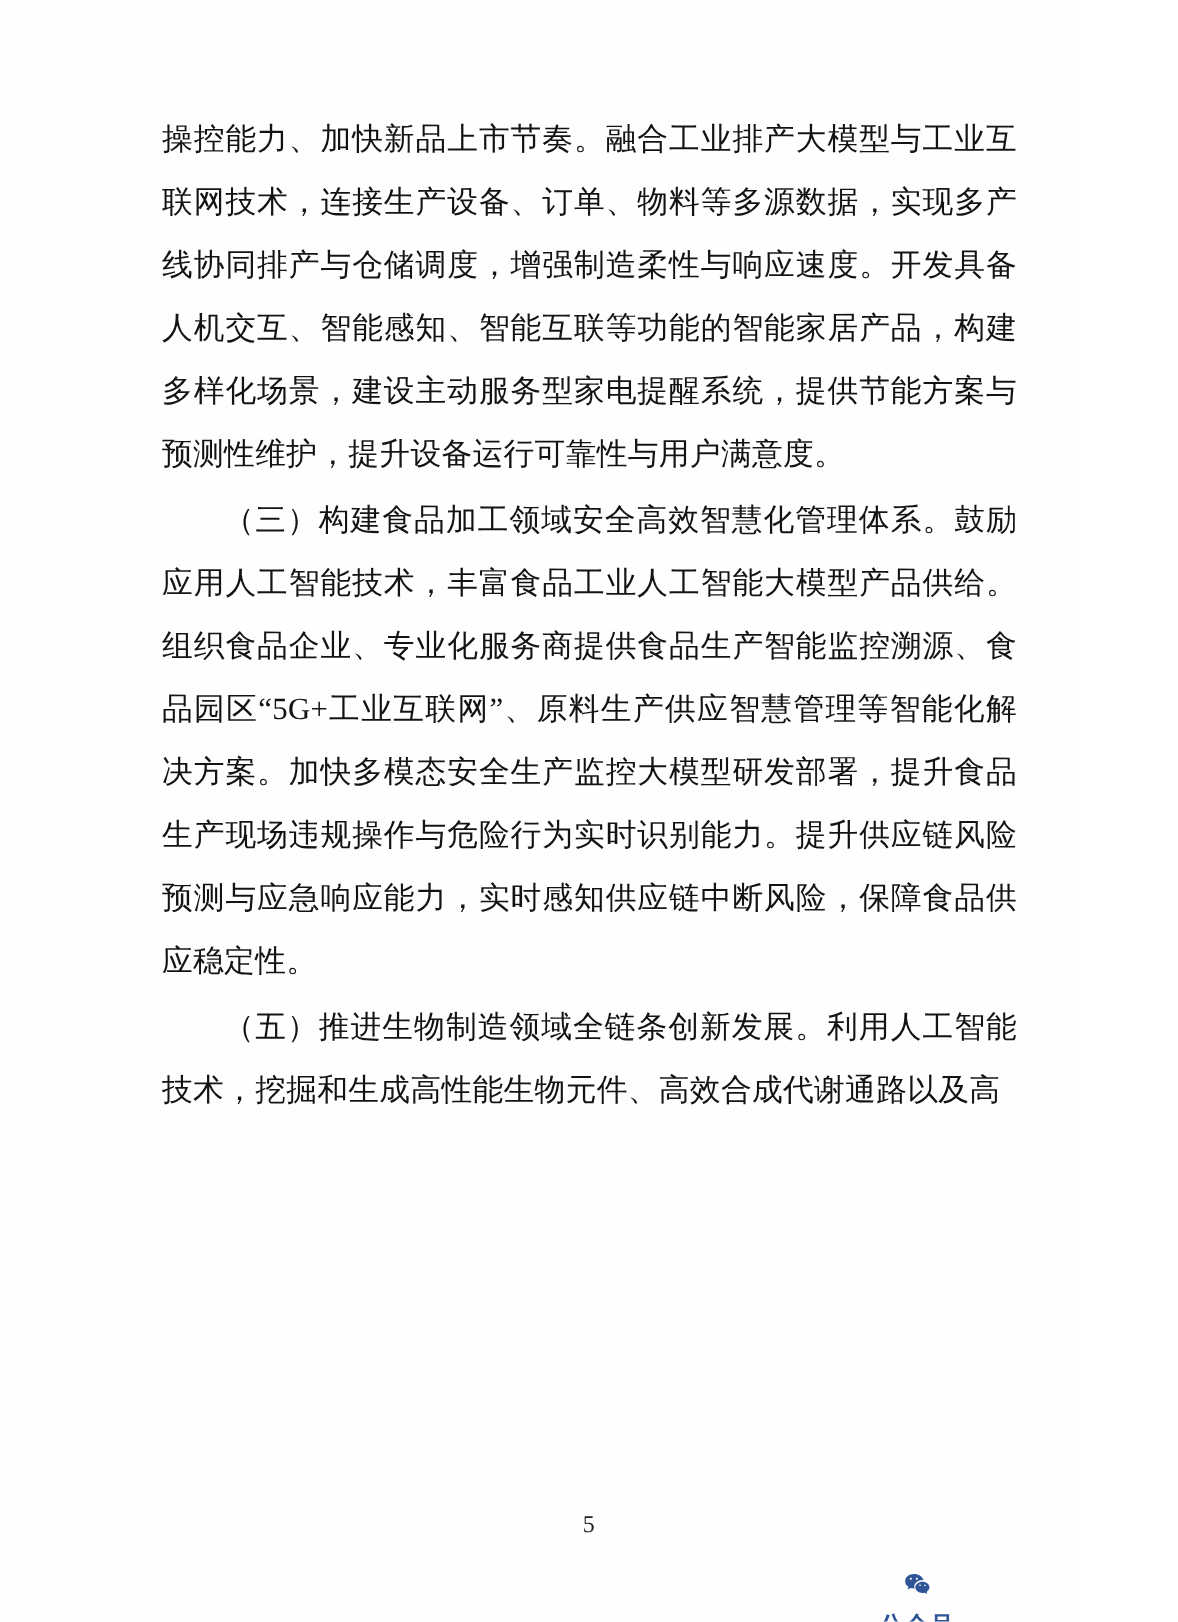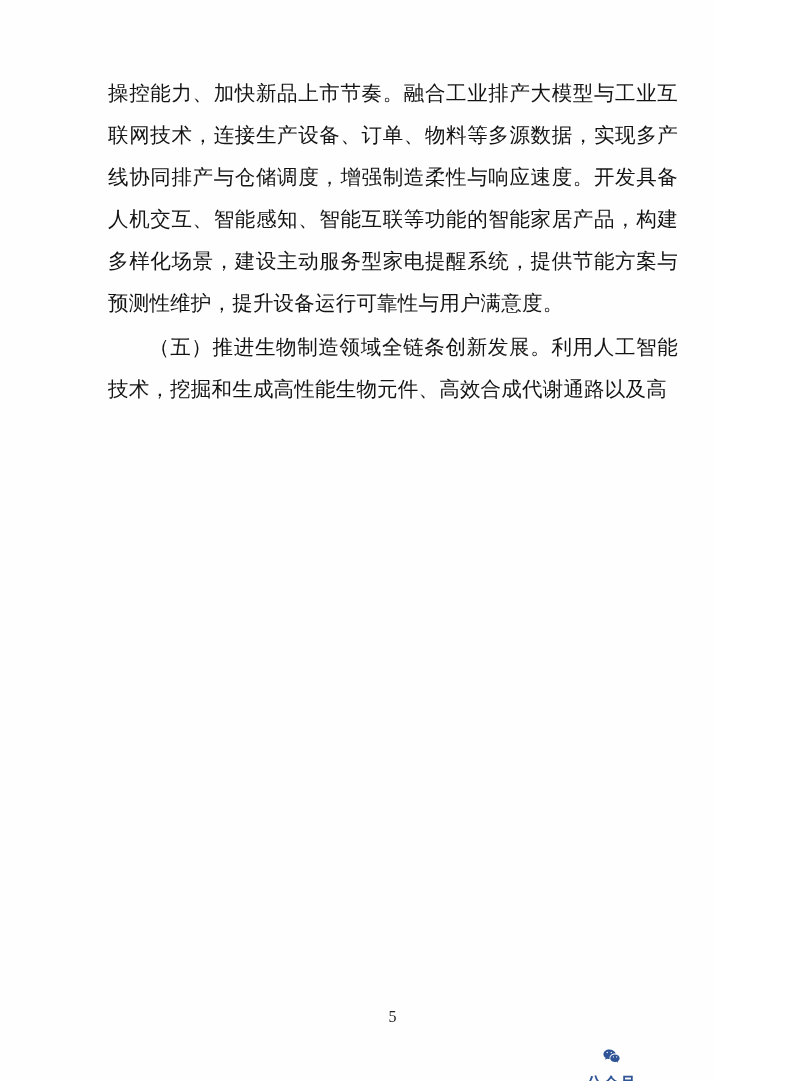--- a/index.html
+++ b/index.html
@@ -77,20 +77,21 @@
     padding: 0 1px;
   }
 </style>
 </head>
 <body>
 
 <div class="page">
 
   <div class="content">
     <p class="para">操控能力、加快新品上市节奏。融合工业排产大模型与工业互联网技术，连接生产设备、订单、物料等多源数据，实现多产线协同排产与仓储调度，增强制造柔性与响应速度。开发具备人机交互、智能感知、智能互联等功能的智能家居产品，构建多样化场景，建设主动服务型家电提醒系统，提供节能方案与预测性维护，提升设备运行可靠性与用户满意度。</p>
+    <p class="para indent">（三）构建食品加工领域安全高效智慧化管理体系。鼓励应用人工智能技术，丰富食品工业人工智能大模型产品供给。组织食品企业、专业化服务商提供食品生产智能监控溯源、食品园区“5G+工业互联网”、原料生产供应智慧管理等智能化解决方案。加快多模态安全生产监控大模型研发部署，提升食品生产现场违规操作与危险行为实时识别能力。提升供应链风险预测与应急响应能力，实时感知供应链中断风险，保障食品供应稳定性。</p>
     <p class="para indent">（五）推进生物制造领域全链条创新发展。利用人工智能技术，挖掘和生成高性能生物元件、高效合成代谢通路以及高</p>
   </div>
 
   <div class="page-number">5</div>
 
   <div class="footer-brand">
     <span class="wechat-icon">
       <svg width="19" height="19" viewBox="0 0 24 24" xmlns="http://www.w3.org/2000/svg">
         <path d="M9.2 3C5.1 3 1.8 5.7 1.8 9c0 1.9 1.1 3.6 2.8 4.7L3.9 16l2.6-1.3c.8.2 1.7.4 2.7.4h.5c-.1-.4-.2-.9-.2-1.3 0-3.2 3.1-5.7 6.9-5.7.3 0 .6 0 .9.1C16.6 5.3 13.3 3 9.2 3zm-2.6 3c.5 0 .9.4.9.9s-.4.9-.9.9-.9-.4-.9-.9.4-.9.9-.9zm5.1 0c.5 0 .9.4.9.9s-.4.9-.9.9-.9-.4-.9-.9.4-.9.9-.9z" fill="#2f5597"></path>
         <path d="M16.4 9.4c-3.3 0-6 2.1-6 4.8 0 2.6 2.7 4.8 6 4.8.7 0 1.4-.1 2-.3l2.1 1.1-.6-1.8c1.4-.9 2.4-2.3 2.4-3.8 0-2.7-2.6-4.8-5.9-4.8zm-2 2.4c.4 0 .7.3.7.7s-.3.7-.7.7-.8-.3-.8-.7.4-.7.8-.7zm4.1 0c.4 0 .7.3.7.7s-.3.7-.7.7-.8-.3-.8-.7.4-.7.8-.7z" fill="#2f5597"></path>

